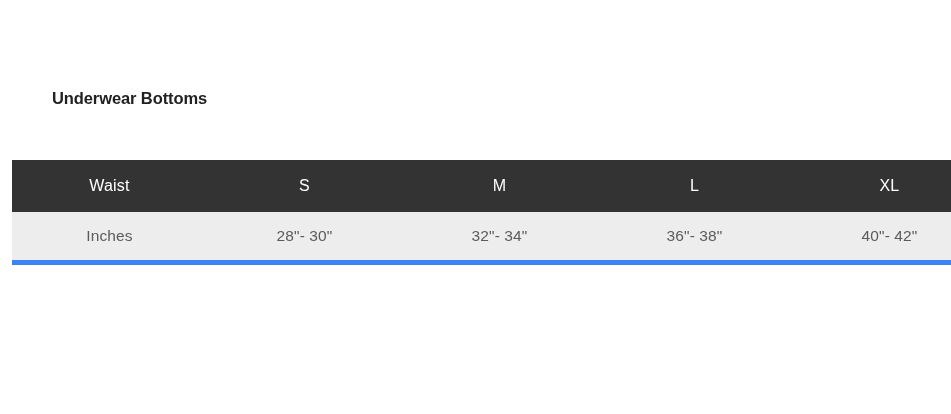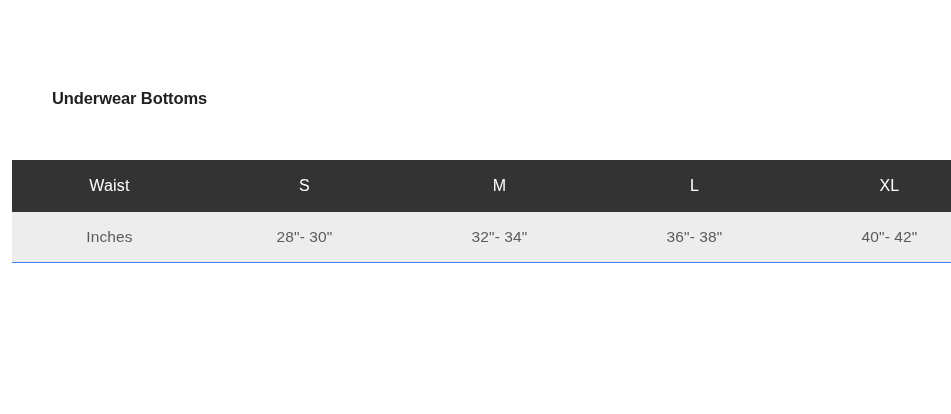--- a/index.html
+++ b/index.html
@@ -76,21 +76,21 @@
 
   table.size-table tbody td {
     height: 50px;
     color: #5b5b5b;
     font-size: 15.5px;
     font-weight: normal;
     text-align: center;
     letter-spacing: 0.1px;
     padding: 0;
     border: none;
-    border-bottom: 1px solid #3b82f6;
+    border-bottom: 5px solid #3b82f6;
   }
 
   table.size-table th:nth-child(1),
   table.size-table td:nth-child(1) { width: 195px; }
   table.size-table th:nth-child(2),
   table.size-table td:nth-child(2) { width: 195px; }
   table.size-table th:nth-child(3),
   table.size-table td:nth-child(3) { width: 195px; }
   table.size-table th:nth-child(4),
   table.size-table td:nth-child(4) { width: 195px; }

